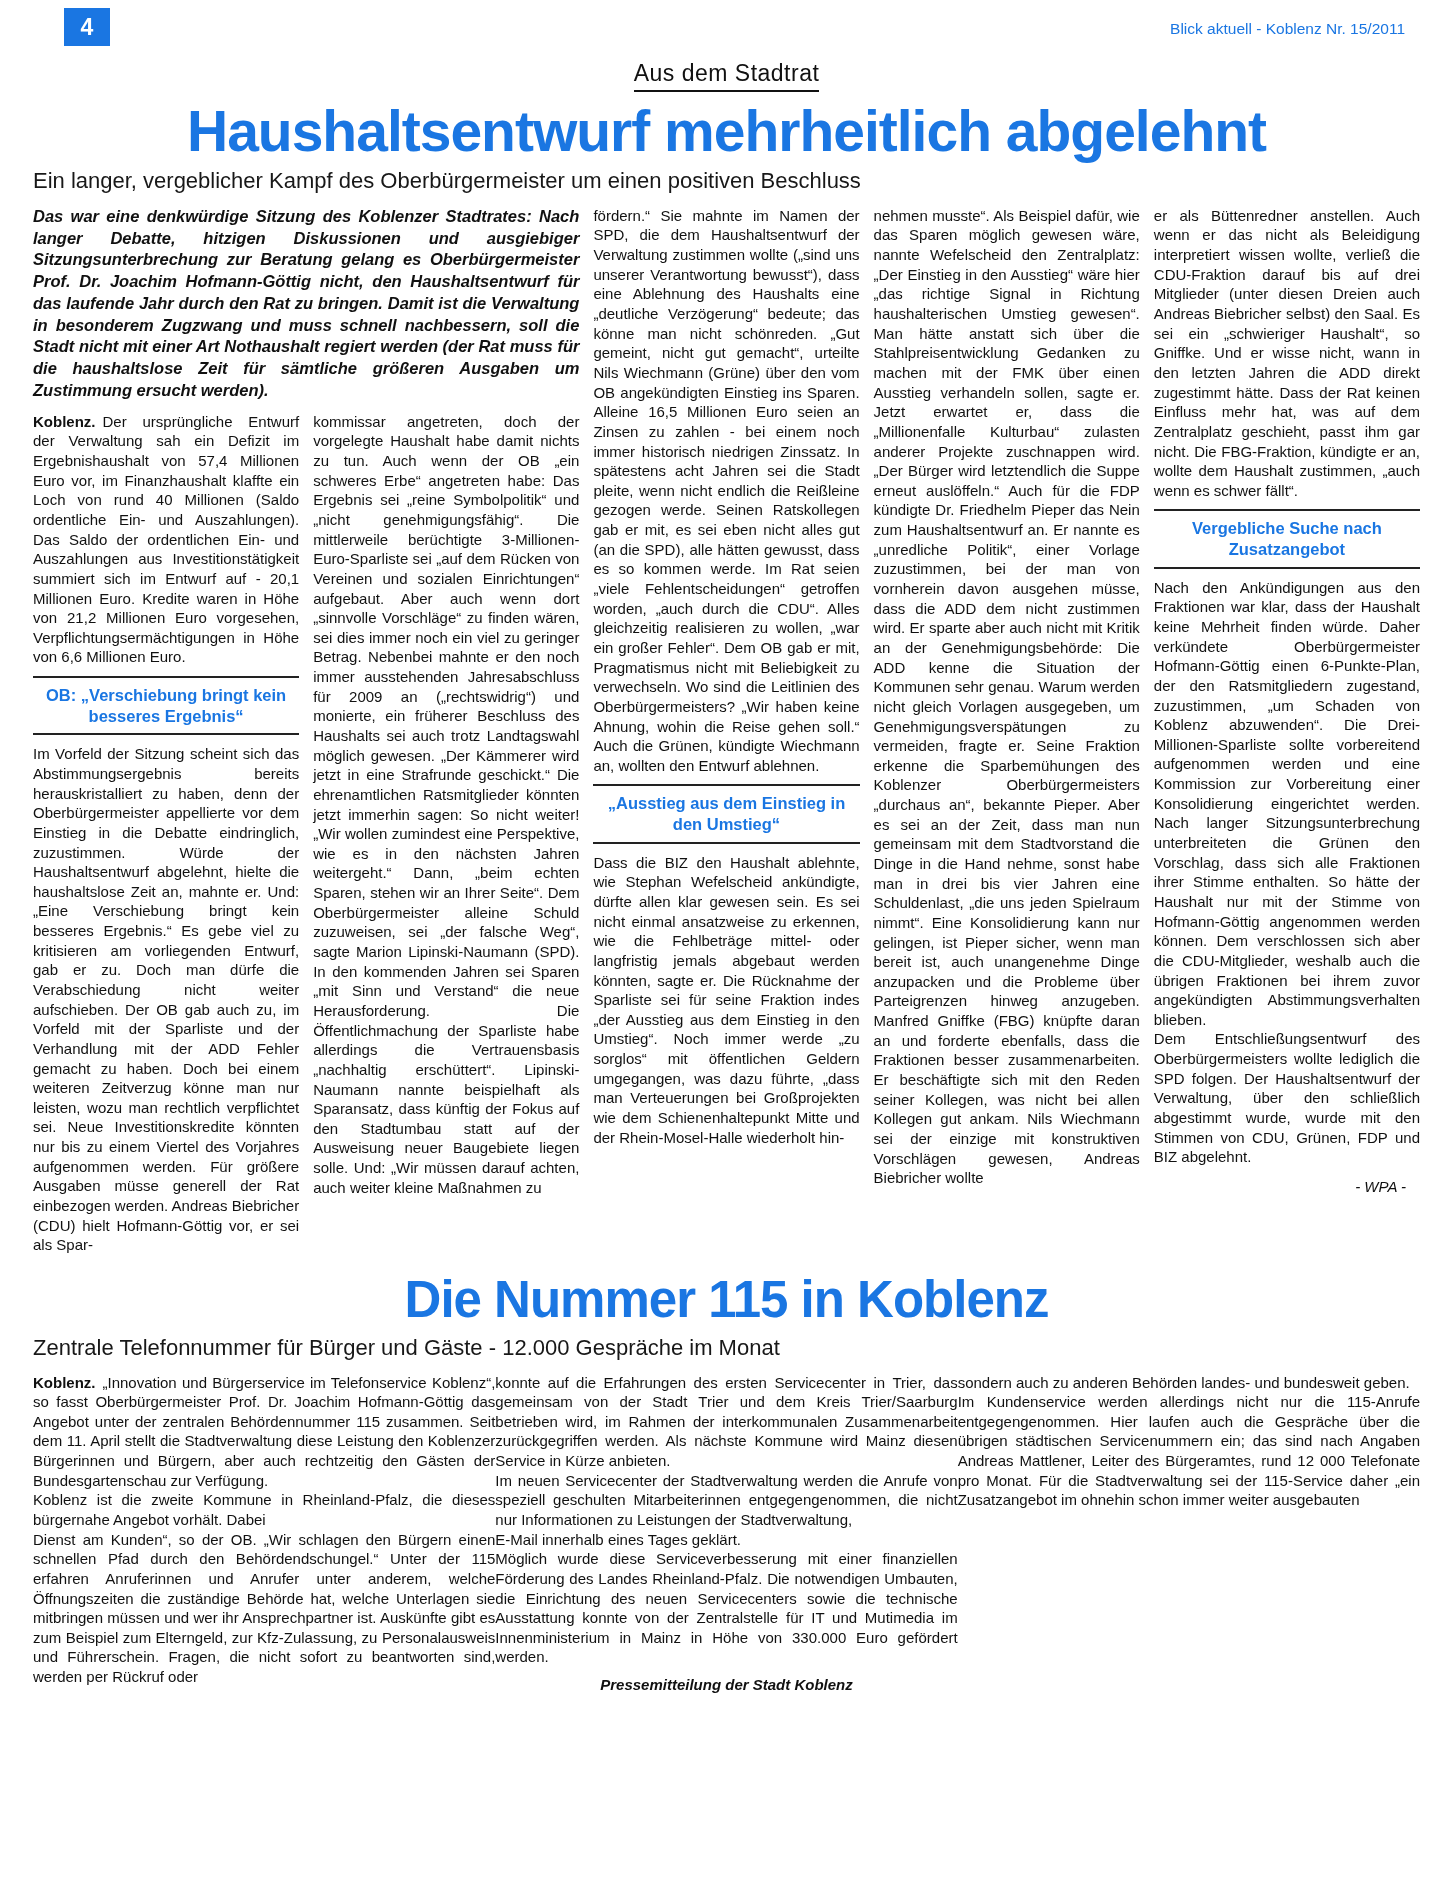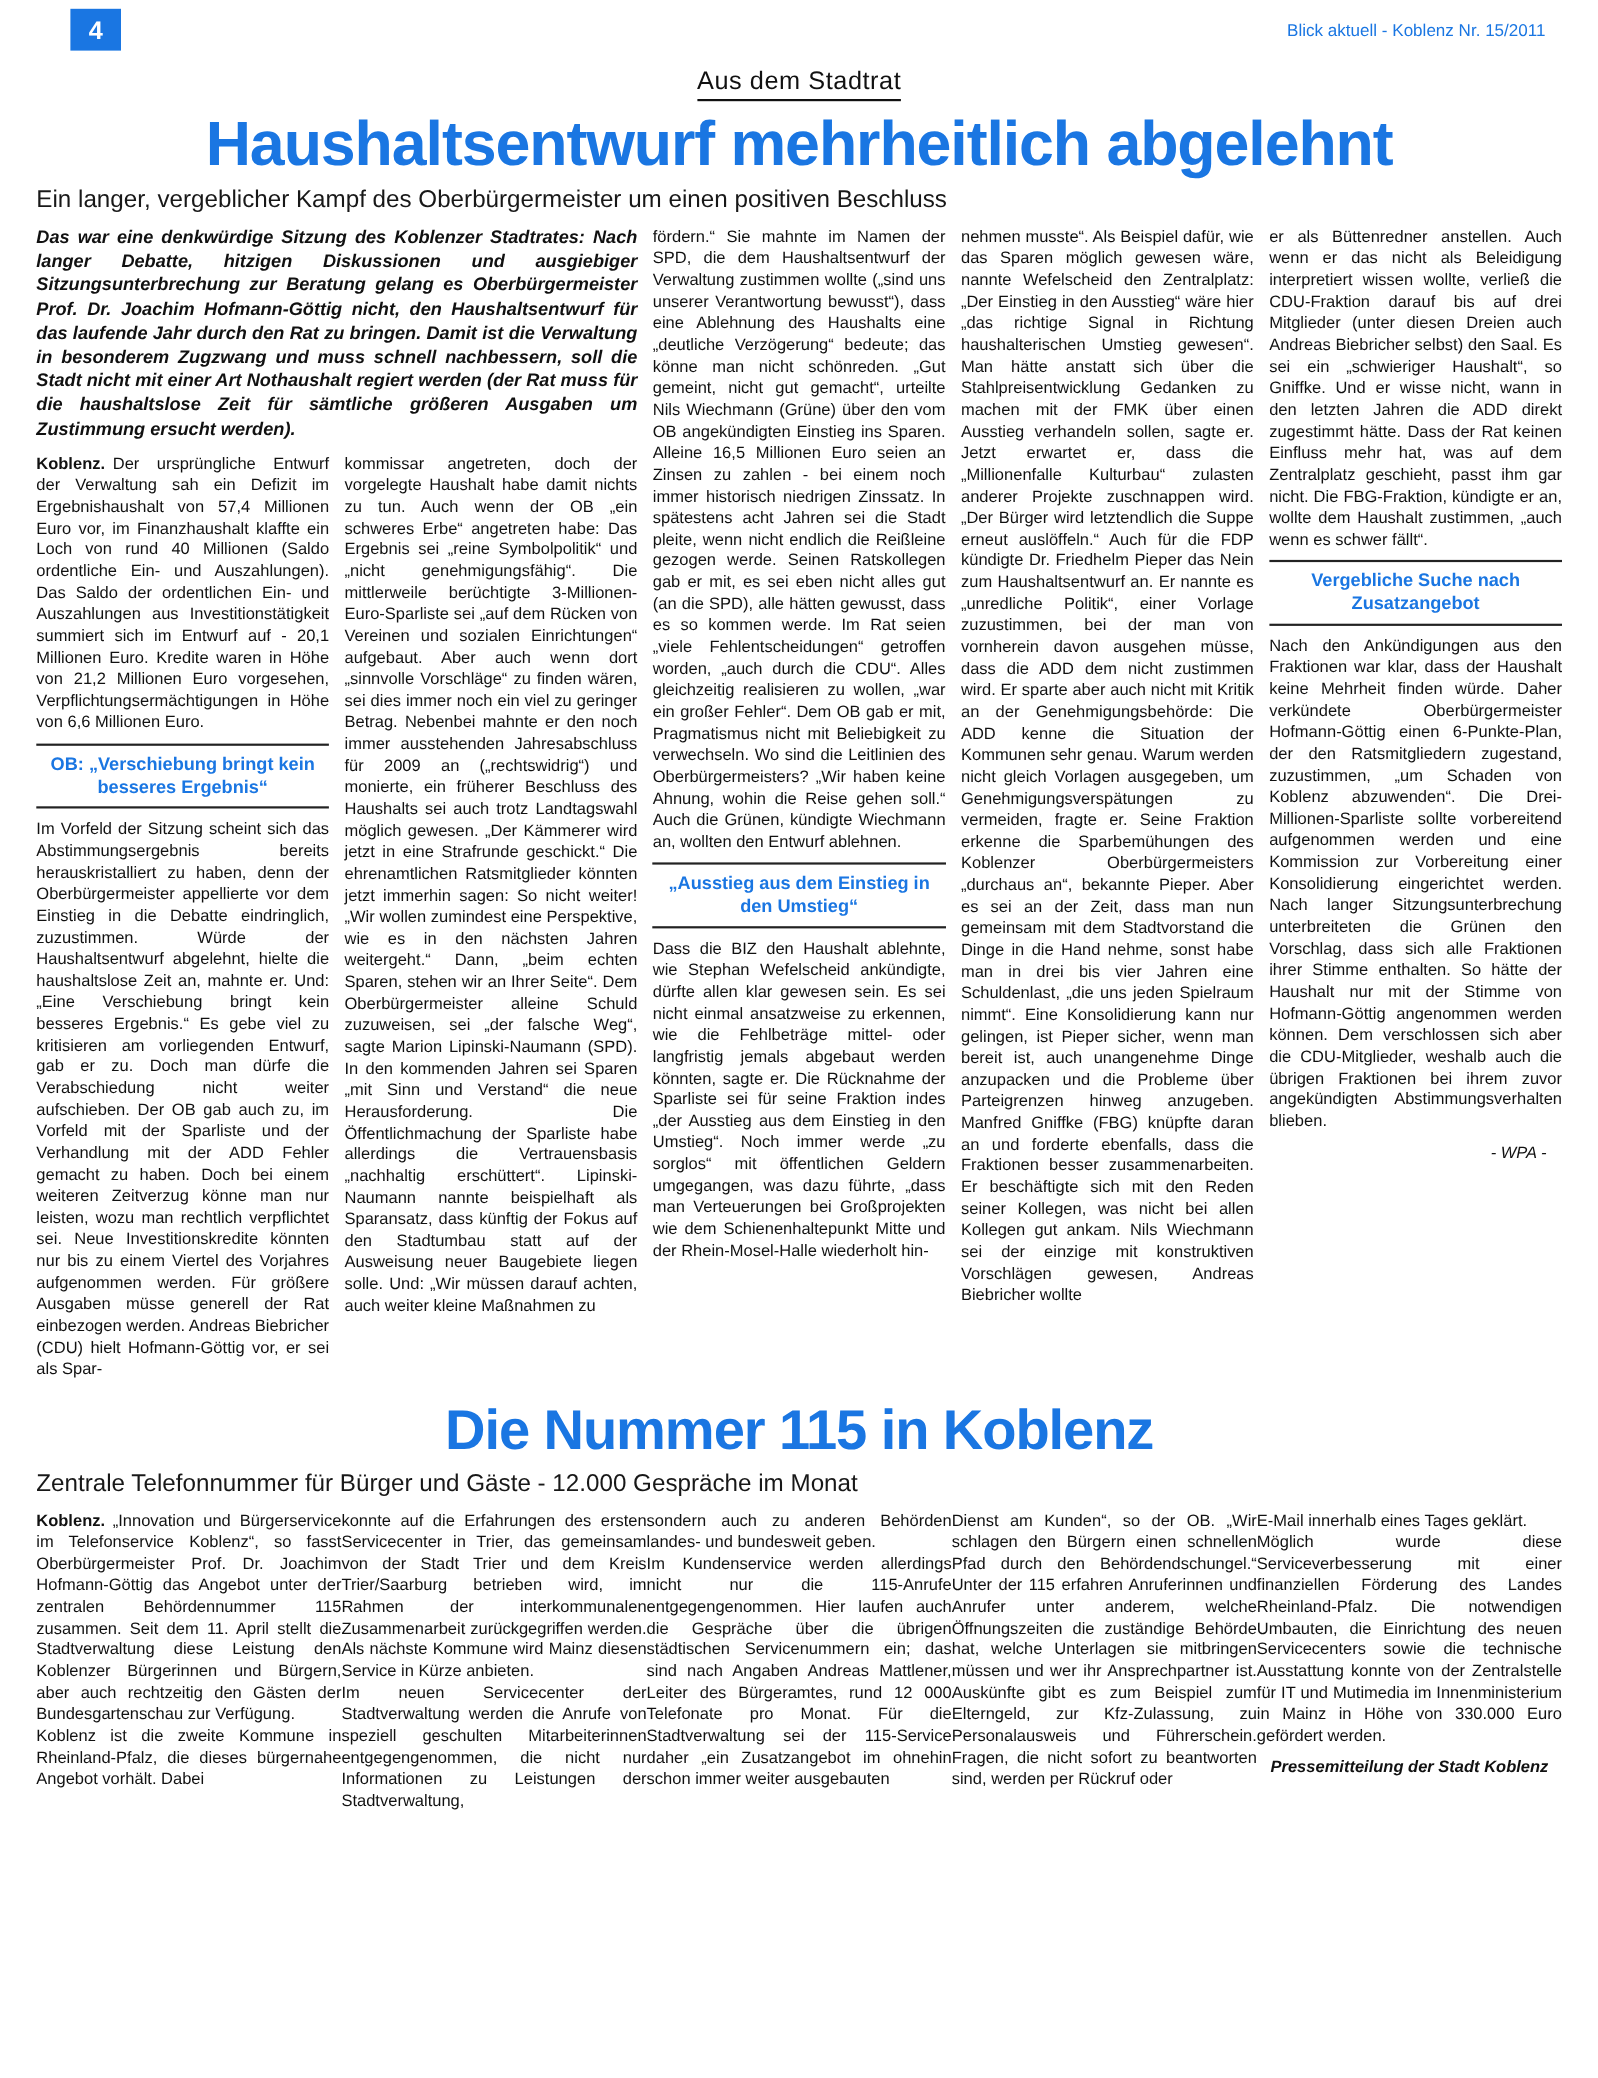--- a/index.html
+++ b/index.html
@@ -47,21 +47,21 @@
     font-weight:bold;font-style:italic;font-size:16.5px;line-height:1.32;
     text-align:justify;margin:0 0 10px 0;
   }
   .colA1{grid-column:1;grid-row:2;}
   .colA2{grid-column:2;grid-row:2;}
   .colA3{grid-column:3;grid-row:1/3;}
   .colA4{grid-column:4;grid-row:1/3;}
   .colA5{grid-column:5;grid-row:1/3;}
 
   .cols2{
-    display:grid;grid-template-columns:repeat(5,1fr);
+    display:grid;grid-template-columns:repeat(3,1fr);
   }
 
   .bodytext{font-size:15px;line-height:1.31;text-align:justify;}
   .bodytext p{margin:0;}
   .dateline{font-weight:bold;margin-right:7px;}
 
   .subhead{
     color:#1a76e2;font-weight:bold;font-size:16.5px;text-align:center;line-height:1.25;
     border-top:2px solid #222;border-bottom:2px solid #222;
     padding:7px 2px;margin:9px 0;
@@ -111,20 +111,21 @@
         </div>
 
         <div class="colA4 bodytext">
           <p>nehmen musste“. Als Beispiel dafür, wie das Sparen möglich gewesen wäre, nannte Wefelscheid den Zentralplatz: „Der Einstieg in den Ausstieg“ wäre hier „das richtige Signal in Richtung haushalterischen Umstieg gewesen“. Man hätte anstatt sich über die Stahlpreisentwicklung Gedanken zu machen mit der FMK über einen Ausstieg verhandeln sollen, sagte er. Jetzt erwartet er, dass die „Millionenfalle Kulturbau“ zulasten anderer Projekte zuschnappen wird. „Der Bürger wird letztendlich die Suppe erneut auslöffeln.“ Auch für die FDP kündigte Dr. Friedhelm Pieper das Nein zum Haushaltsentwurf an. Er nannte es „unredliche Politik“, einer Vorlage zuzustimmen, bei der man von vornherein davon ausgehen müsse, dass die ADD dem nicht zustimmen wird. Er sparte aber auch nicht mit Kritik an der Genehmigungsbehörde: Die ADD kenne die Situation der Kommunen sehr genau. Warum werden nicht gleich Vorlagen ausgegeben, um Genehmigungsverspätungen zu vermeiden, fragte er. Seine Fraktion erkenne die Sparbemühungen des Koblenzer Oberbürgermeisters „durchaus an“, bekannte Pieper. Aber es sei an der Zeit, dass man nun gemeinsam mit dem Stadtvorstand die Dinge in die Hand nehme, sonst habe man in drei bis vier Jahren eine Schuldenlast, „die uns jeden Spielraum nimmt“. Eine Konsolidierung kann nur gelingen, ist Pieper sicher, wenn man bereit ist, auch unangenehme Dinge anzupacken und die Probleme über Parteigrenzen hinweg anzugeben. Manfred Gniffke (FBG) knüpfte daran an und forderte ebenfalls, dass die Fraktionen besser zusammenarbeiten. Er beschäftigte sich mit den Reden seiner Kollegen, was nicht bei allen Kollegen gut ankam. Nils Wiechmann sei der einzige mit konstruktiven Vorschlägen gewesen, Andreas Biebricher wollte</p>
         </div>
 
         <div class="colA5 bodytext">
           <p>er als Büttenredner anstellen. Auch wenn er das nicht als Beleidigung interpretiert wissen wollte, verließ die CDU-Fraktion darauf bis auf drei Mitglieder (unter diesen Dreien auch Andreas Biebricher selbst) den Saal. Es sei ein „schwieriger Haushalt“, so Gniffke. Und er wisse nicht, wann in den letzten Jahren die ADD direkt zugestimmt hätte. Dass der Rat keinen Einfluss mehr hat, was auf dem Zentralplatz geschieht, passt ihm gar nicht. Die FBG-Fraktion, kündigte er an, wollte dem Haushalt zustimmen, „auch wenn es schwer fällt“.</p>
           <div class="subhead">Vergebliche Suche nach Zusatzangebot</div>
           <p>Nach den Ankündigungen aus den Fraktionen war klar, dass der Haushalt keine Mehrheit finden würde. Daher verkündete Oberbürgermeister Hofmann-Göttig einen 6-Punkte-Plan, der den Ratsmitgliedern zugestand, zuzustimmen, „um Schaden von Koblenz abzuwenden“. Die Drei-Millionen-Sparliste sollte vorbereitend aufgenommen werden und eine Kommission zur Vorbereitung einer Konsolidierung eingerichtet werden. Nach langer Sitzungsunterbrechung unterbreiteten die Grünen den Vorschlag, dass sich alle Fraktionen ihrer Stimme enthalten. So hätte der Haushalt nur mit der Stimme von Hofmann-Göttig angenommen werden können. Dem verschlossen sich aber die CDU-Mitglieder, weshalb auch die übrigen Fraktionen bei ihrem zuvor angekündigten Abstimmungsverhalten blieben.</p>
+          <p>Dem Entschließungsentwurf des Oberbürgermeisters wollte lediglich die SPD folgen. Der Haushaltsentwurf der Verwaltung, über den schließlich abgestimmt wurde, wurde mit den Stimmen von CDU, Grünen, FDP und BIZ abgelehnt.</p>
           <p class="byline">- WPA -</p>
         </div>
 
       </div>
     </div>
 
     <div>
       <h1 class="headline2">Die Nummer 115 in Koblenz</h1>
       <div class="subtitle">Zentrale Telefonnummer für Bürger und Gäste - 12.000 Gespräche im Monat</div>
 

